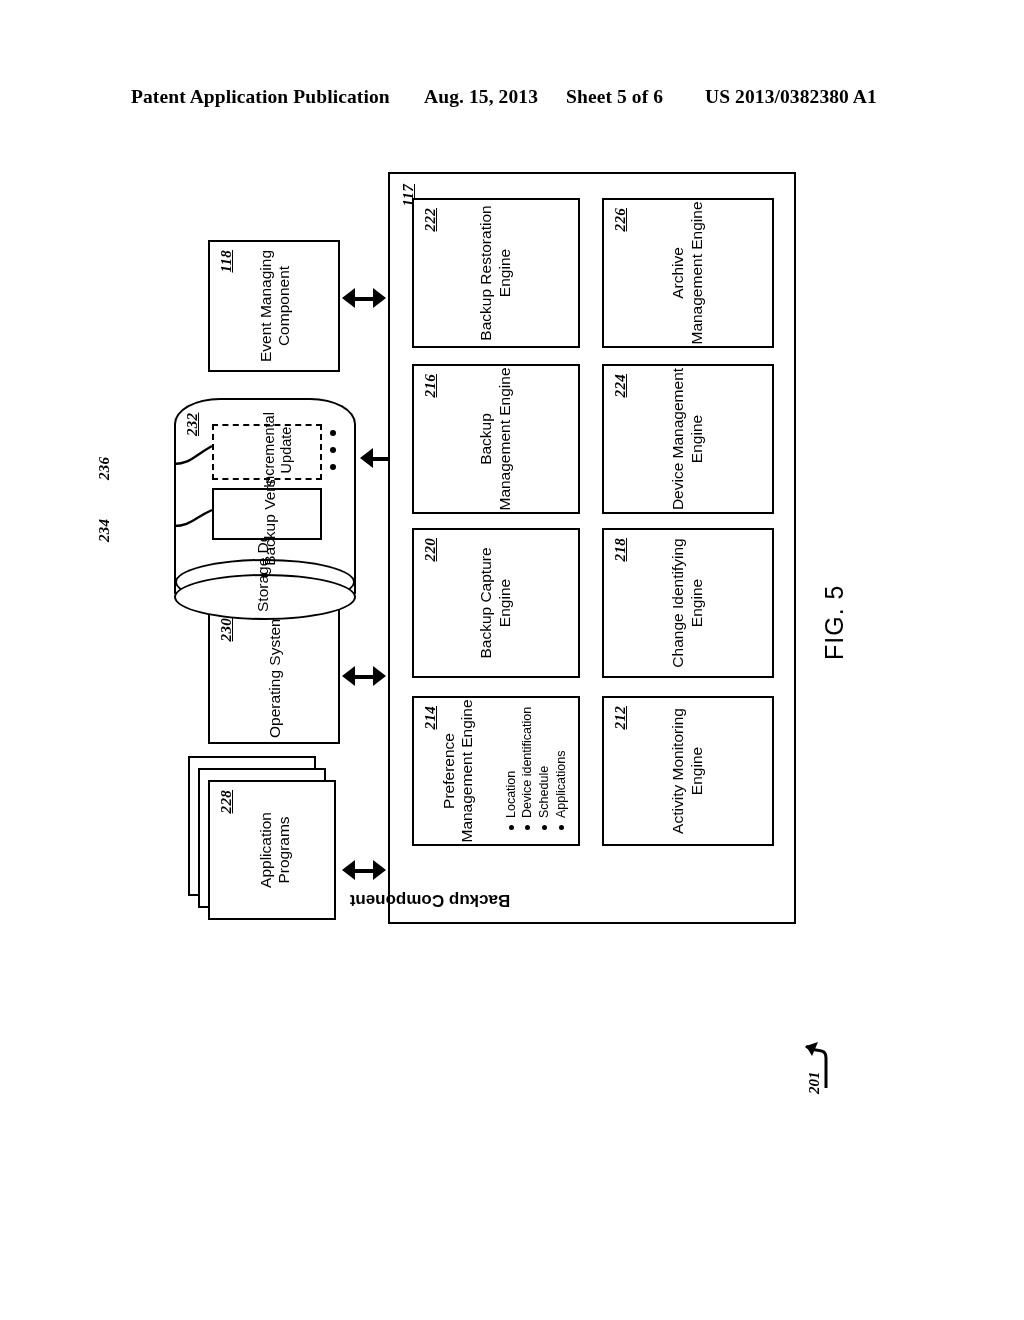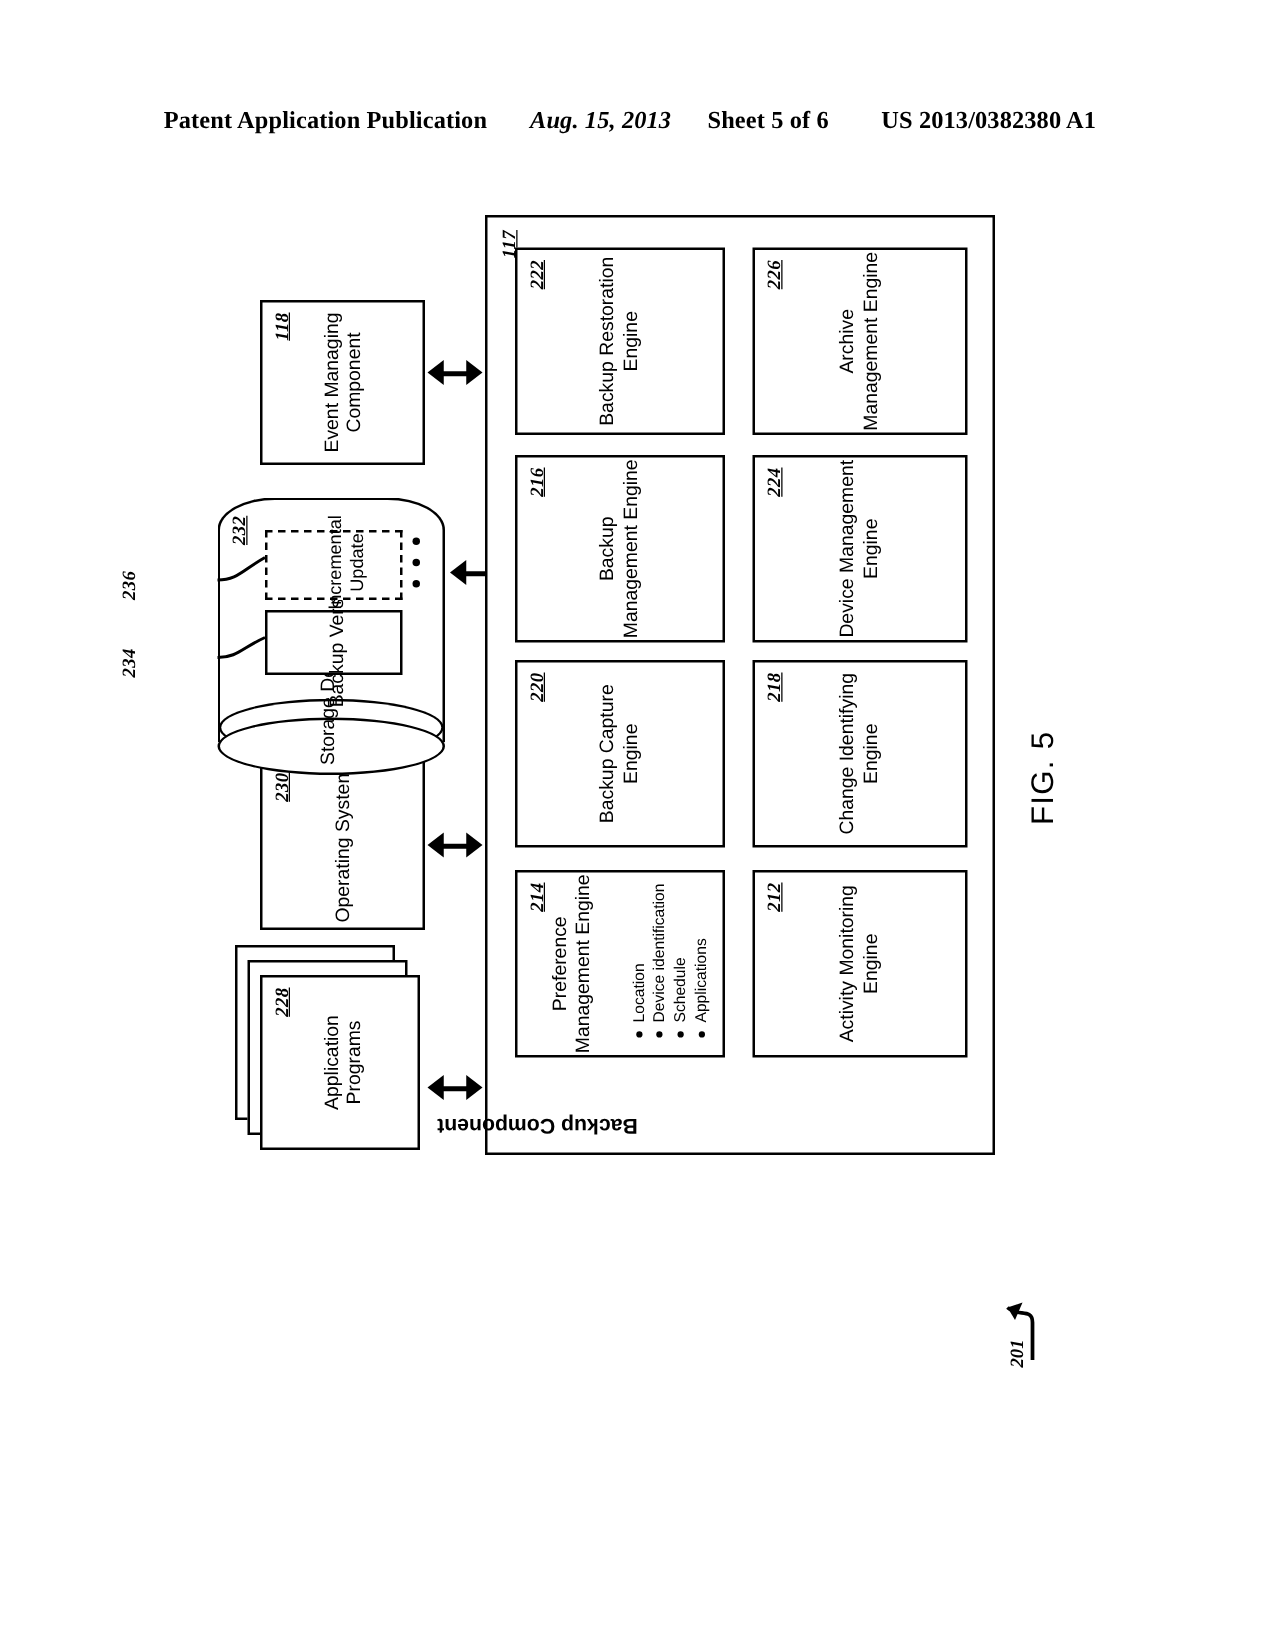--- a/index.html
+++ b/index.html
@@ -23,21 +23,21 @@
     top: 86px;
     width: 1024px;
     height: 26px;
     font-family: "Liberation Serif", serif;
     font-weight: bold;
     font-size: 19.5px;
     letter-spacing: 0.1px;
     white-space: nowrap;
   }
   .pub-header .h-pub   { position: absolute; left: 131px; top: 0; }
-  .pub-header .h-date  { position: absolute; left: 424px; top: 0; font-style: italic; }
+  .pub-header .h-date  { position: absolute; left: 424px; top: 0; }
   .pub-header .h-sheet { position: absolute; left: 566px; top: 0; text-align: right; }
   .pub-header .h-num   { position: absolute; left: 705px; top: 0; }
 
   
   
   #stage {
     position: absolute;
     left: 170px;
     top: 300px;
     width: 790px;

